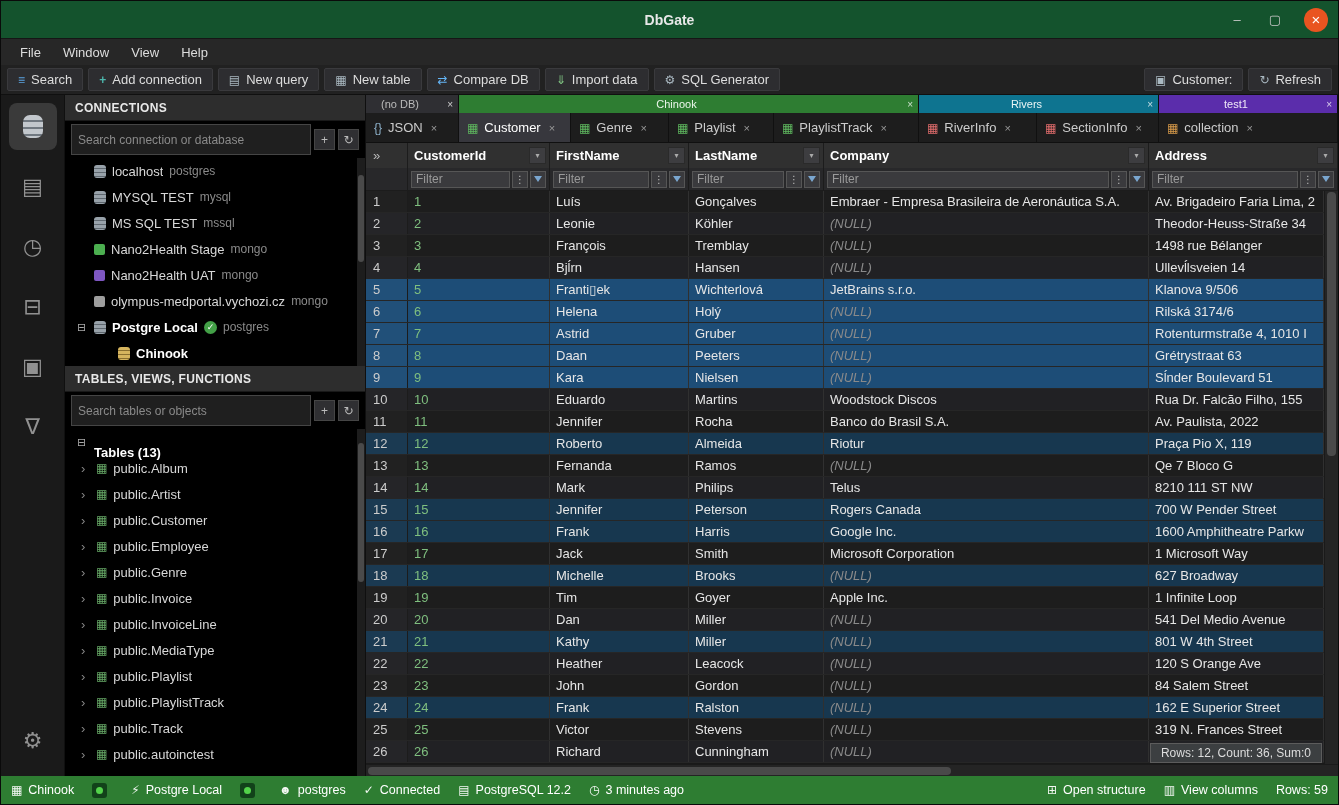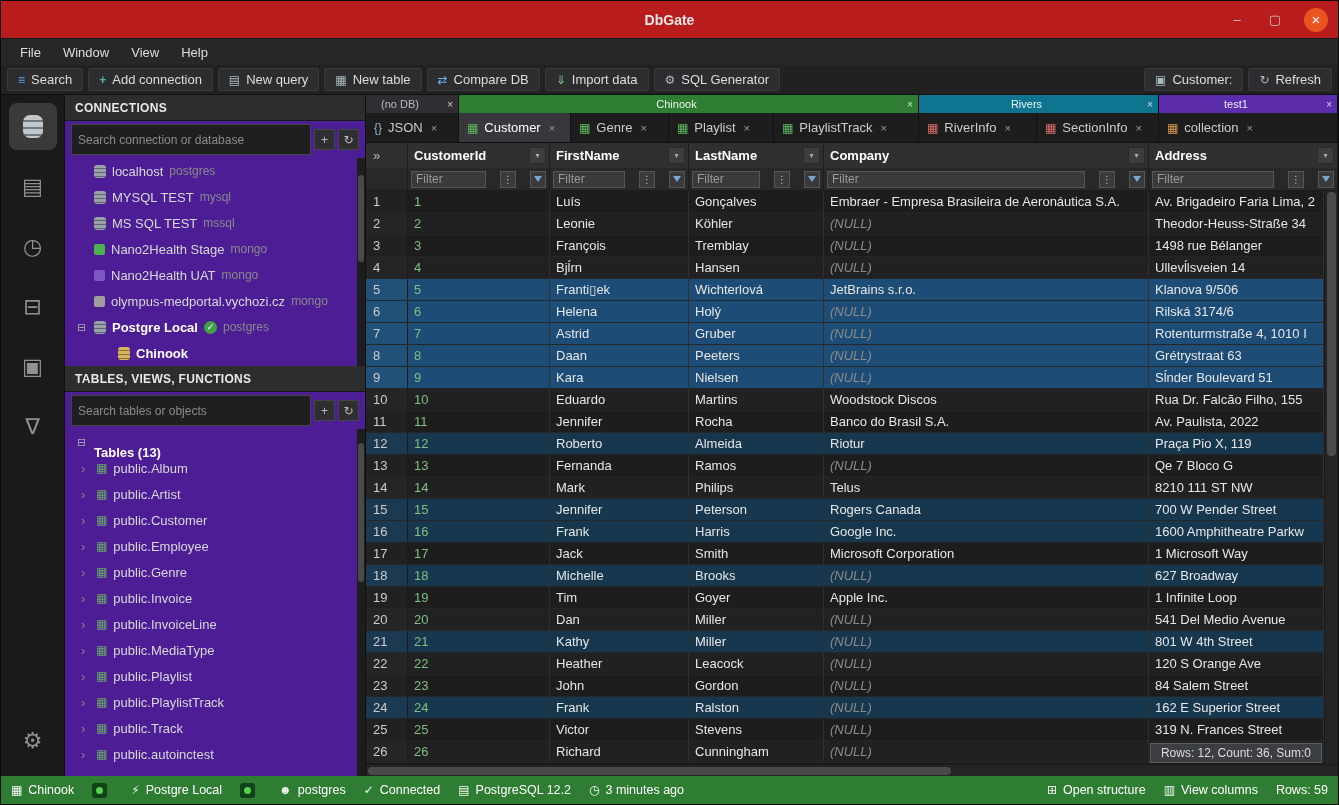--- a/index.html
+++ b/index.html
@@ -3,21 +3,21 @@
 <meta charset="utf-8">
 <style>
   * { box-sizing:border-box; margin:0; padding:0; }
   html,body { background:#000; }
   body { font-family:"Liberation Sans","DejaVu Sans",sans-serif; }
   .window { width:1339px; height:805px; background:#1e1e1e; color:#e4e4e4;
             display:flex; flex-direction:column; overflow:hidden; position:relative;
             font-size:13px; border:1px solid #0a0a0a; }
 
   
-  .titlebar { flex:0 0 38px; background:#b91c1c; display:flex; align-items:center; position:relative; border-bottom:1px solid #161616; }
+  .titlebar { flex:0 0 38px; background:#14532d; display:flex; align-items:center; position:relative; border-bottom:1px solid #161616; }
   .title { position:absolute; left:0; right:0; text-align:center; font-weight:bold; font-size:14px; color:#e8e8e8; }
   .win-controls { margin-left:auto; display:flex; align-items:center; gap:20px; padding-right:10px; z-index:1; }
   .wc { color:#c8c8c8; font-size:13px; width:18px; text-align:center; }
   .wc.close { width:24px; height:24px; border-radius:50%; background:#e95420; color:#fff;
               display:flex; align-items:center; justify-content:center; font-size:15px; }
 
   
   .menubar { flex:0 0 26px; background:#272727; display:flex; align-items:center; padding-left:8px; }
   .menu-item { padding:3px 11px; color:#ddd; }
 
@@ -40,21 +40,21 @@
   
   .iconbar { flex:0 0 64px; background:#1a1a1a; display:flex; flex-direction:column; align-items:center; padding-top:8px; gap:13px; border-right:1px solid #101010; }
   .sb-item { width:48px; height:47px; display:flex; align-items:center; justify-content:center; border-radius:8px; color:#919191; font-size:22px; }
   .sb-item.active { background:#3a3a3a; color:#e0e0e0; }
   .sb-item.bottom { margin-top:auto; margin-bottom:12px; }
   .db-cyl { width:20px; height:23px; border-radius:7px;
             background:repeating-linear-gradient(180deg,#c2c7cc 0 5px,#6f7press 0); }
   .db-cyl { background:repeating-linear-gradient(180deg,#c2c7cc 0 5px,#707880 5px 7px); }
 
   
-  .leftpanel { flex:0 0 301px; background:#4c1d95; border-right:1px solid #0f0f0f; display:flex; flex-direction:column; min-height:0; }
+  .leftpanel { flex:0 0 301px; background:#000000; border-right:1px solid #0f0f0f; display:flex; flex-direction:column; min-height:0; }
   .panel-header { flex:0 0 26px; background:#2d2d2d; color:#e8e8e8; font-weight:bold; font-size:12px;
                   display:flex; align-items:center; padding:0 10px; border-bottom:1px solid #191919; letter-spacing:.3px; }
   .search-row { flex:0 0 27px; display:flex; align-items:center; gap:3px; padding:3px 6px; }
   .search-input { flex:1; min-width:0; height:31px; background:#1f1f1f; border:1px solid #454545; color:#ccc; padding:0 6px; font-size:12px; font-family:inherit; }
   .search-input::placeholder { color:#8a8a8a; }
   .sq-btn { width:21px; height:21px; flex:0 0 21px; background:#2f2f32; border:1px solid #454545; color:#bbb;
             display:flex; align-items:center; justify-content:center; font-size:12px; }
   .conn-list { flex:0 0 208px; position:relative; overflow:hidden; }
   .tables-list { flex:1; min-height:0; position:relative; overflow:hidden; }
   .tree-row { height:26px; display:flex; align-items:center; gap:6px; padding-left:10px; color:#d8d8d8; white-space:nowrap; }
@@ -113,21 +113,21 @@
   .gh-dd { width:17px; height:17px; flex:0 0 17px; background:#3d3d40; border:1px solid #2a2a2a; color:#aaa;
            font-size:8px; display:flex; align-items:center; justify-content:center; margin-right:3px; }
   .w-id { width:142px; flex:0 0 142px; }
   .w-first { width:139px; flex:0 0 139px; }
   .w-last { width:135px; flex:0 0 135px; }
   .w-company { width:325px; flex:0 0 325px; }
   .w-address { flex:1; min-width:0; }
 
   .filter-rowg { flex:0 0 23px; display:flex; background:#28282a; border-bottom:1px solid #1c1c1c; }
   .fr-corner { width:42px; flex:0 0 42px; border-right:1px solid #1c1c1c; }
-  .fr-cell { display:flex; align-items:center; gap:14px; border-right:1px solid #1c1c1c; padding:0 3px; }
+  .fr-cell { display:flex; align-items:center; gap:2px; border-right:1px solid #1c1c1c; padding:0 3px; }
   .filter-input { flex:1; min-width:0; height:17px; background:#3a3a3d; border:1px solid #565656; color:#ddd;
                   font-size:12px; padding:0 4px; font-family:inherit; }
   .filter-input::placeholder { color:#9a9a9a; }
   .fr-btn { width:16px; height:17px; flex:0 0 16px; display:flex; align-items:center; justify-content:center;
             background:#3a3a3d; border:1px solid #565656; color:#bbb; font-size:10px; }
   .funnel { width:0; height:0; border-left:4px solid transparent; border-right:4px solid transparent; border-top:6px solid #7aa6cf; }
 
   .grid-body { flex:1; min-height:0; position:relative; overflow:hidden; }
   .rows-wrap { position:absolute; inset:0 14px 0 0; }
   .grow { display:flex; height:22px; border-bottom:1px solid #262626; background:#1d1d1d; }

